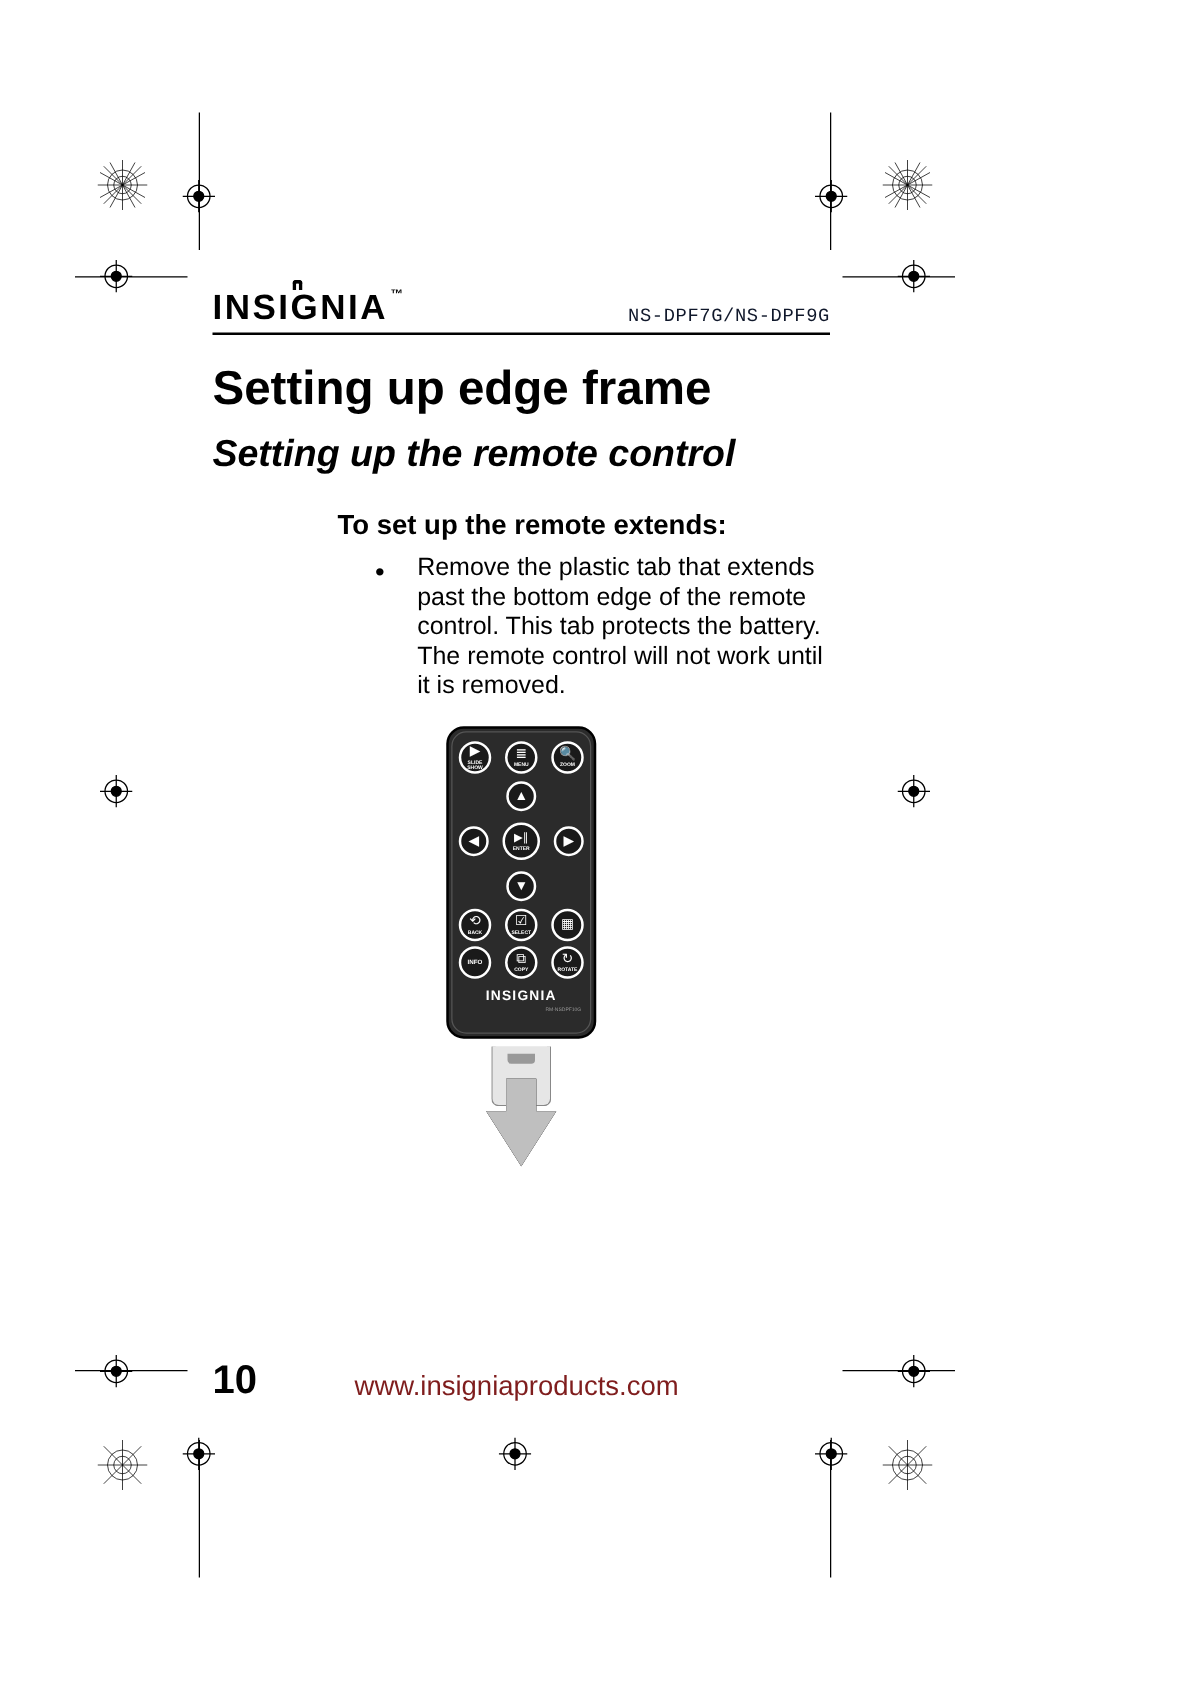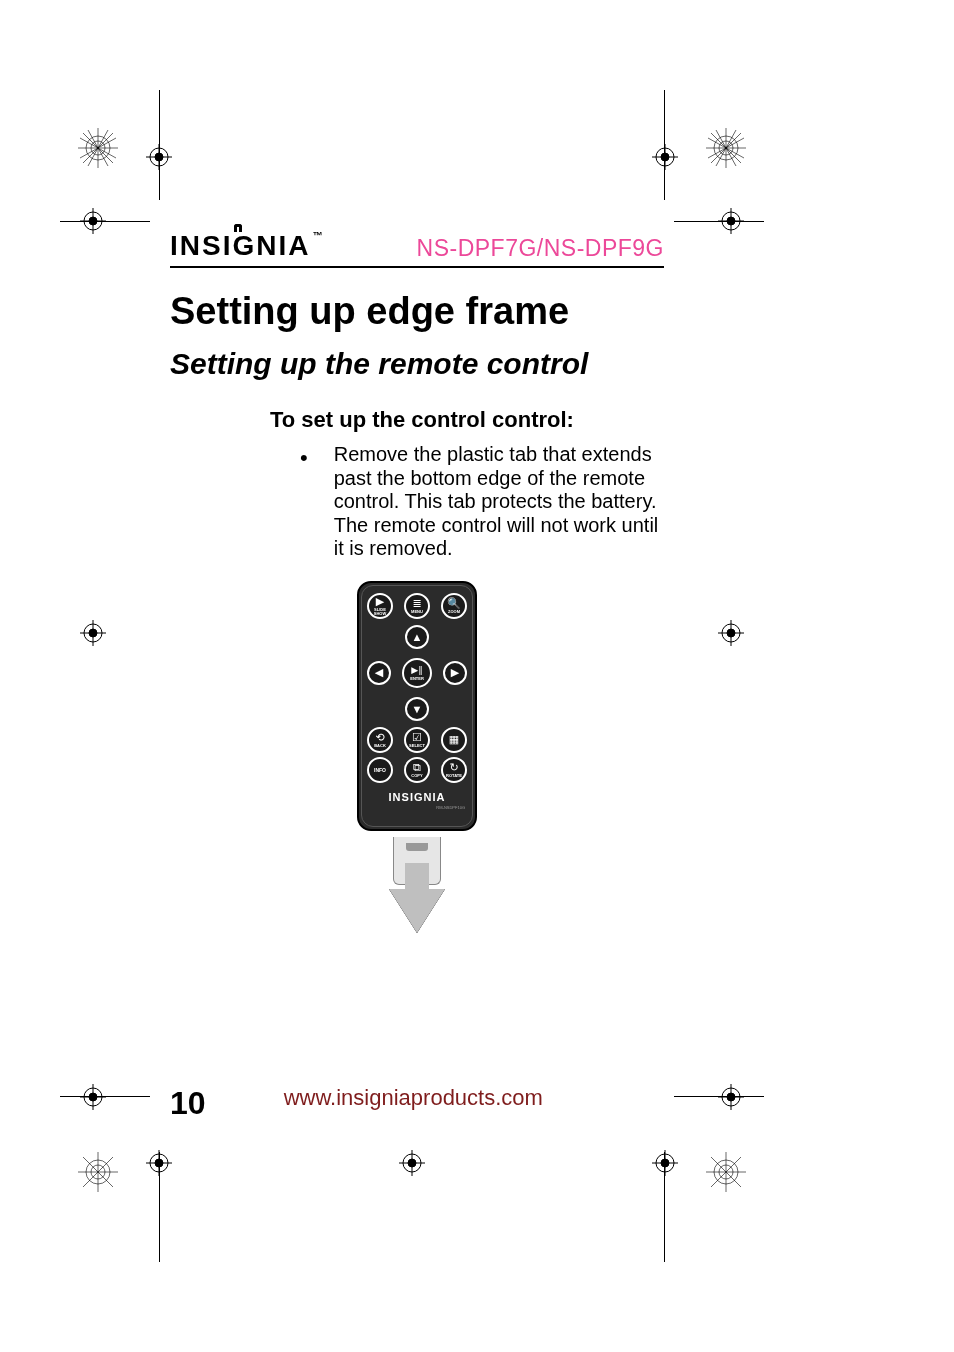--- a/index.html
+++ b/index.html
@@ -39,21 +39,21 @@
   .hline { position:absolute; height:0; border-top:0.5px solid #000; }
 
   
   .content { position: absolute; left: 170px; right: 160px; top: 230px; bottom: 230px; }
 
   .header-row { display: flex; align-items: flex-end; justify-content: space-between; border-bottom: 2px solid #000; padding-bottom: 4px; }
   .logo { font-family: "Segoe UI", Arial, sans-serif; font-weight: 900; font-size: 28px; letter-spacing: 2px; position: relative; }
   .logo .tm { font-size: 10px; vertical-align: top; letter-spacing: 0; margin-left: 2px; font-weight: 700; }
   .logo .hat { position: relative; }
   .logo .hat::before { content:""; position:absolute; left: 2px; top:-6px; width:8px; height:8px; border-top:3px solid #000; border-left:3px solid #000; border-right:3px solid #000; border-radius:3px 3px 0 0; box-sizing:border-box; }
-  .model { color: #ec4899; font-size: 23px; letter-spacing: 0.5px; }
+  .model { color: #0f172a; font-size: 15px; letter-spacing: 0.5px; font-family: Liberation Mono, monospace; }
 
   h1.title { font-size: 38px; font-weight: 800; margin-top: 22px; }
   h2.subtitle { font-size: 30px; font-weight: 800; margin-top: 14px; font-style: italic; }
   h3.step-title { font-size: 22px; font-weight: 800; margin: 26px 0 10px 100px; }
 
   .bullet-block { margin-left: 130px; max-width: 420px; font-size: 20px; line-height: 1.18; }
   .bullet-row { display: flex; gap: 26px; }
   .bullet-dot { font-size: 22px; line-height: 1; margin-top: 4px; }
 
   .figure { margin: 20px auto 0; width: 160px; display:flex; flex-direction:column; align-items:center; gap:8px; }
@@ -76,21 +76,21 @@
   .remote-logo { font-family: Arial, sans-serif; font-weight:900; font-size:11px; letter-spacing:1px; color:#fff; text-align:center; margin-top:8px;}
   .remote-model { font-size:4px; color:#999; text-align:right; margin-top:2px; padding-right:2px;}
   .battery-tab { width:48px; height:48px; background:#e6e6e6; border:1.5px solid #888; border-top:none; border-radius:0 0 6px 6px; margin-top:-2px; display:flex; align-items:flex-start; justify-content:center; padding-top:6px;}
   .battery-tab .handle{ width:22px; height:8px; background:#999; border-radius:0 0 3px 3px;}
 
   .big-arrow { width:0; height:0; border-left:28px solid transparent; border-right:28px solid transparent; border-top:44px solid #bfbfbf; position:relative; margin-top:-4px;}
   .big-arrow::before{ content:""; position:absolute; left:-12px; top:-70px; width:24px; height:30px; background:#bfbfbf;}
   .big-arrow-outline { filter: drop-shadow(0 0 0.5px #555) drop-shadow(0 0 0.5px #555); }
 
   
-  .footer { position:absolute; left:0; right:3px; bottom:0; display:flex; align-items:flex-start; }
+  .footer { position:absolute; left:0; right:3px; bottom:0; display:flex; align-items:flex-end; }
   .page-num { font-size:32px; font-weight:800; margin-left:0; }
   .site { flex:1; text-align:center; color:#7f1d1d; font-size:22px; margin-right:40px;}
 
 </style>
 </head>
 <body>
 
 <div class="page">
 
   <div class="reg sunburst tl-sun">
@@ -281,21 +281,21 @@
     <div class="header-row">
       <div class="logo">
         <span>INSI<span class="hat">G</span>NIA</span><span class="tm">™</span>
       </div>
       <div class="model">NS-DPF7G/NS-DPF9G</div>
     </div>
 
     <h1 class="title">Setting up edge frame</h1>
     <h2 class="subtitle">Setting up the remote control</h2>
 
-    <h3 class="step-title">To set up the control control:</h3>
+    <h3 class="step-title">To set up the remote extends:</h3>
 
     <div class="bullet-block">
       <div class="bullet-row">
         <div class="bullet-dot">•</div>
         <div>Remove the plastic tab that extends past the bottom edge of the remote control. This tab protects the battery. The remote control will not work until it is removed.</div>
       </div>
     </div>
 
     <div class="figure">
       <div class="remote-shell">

